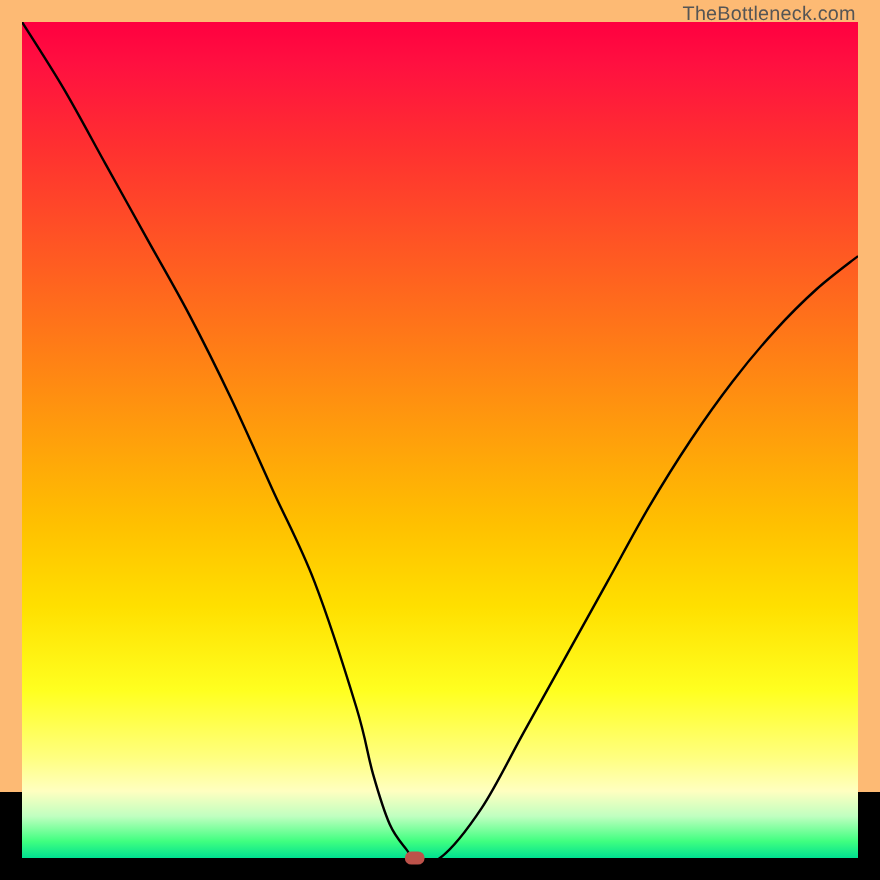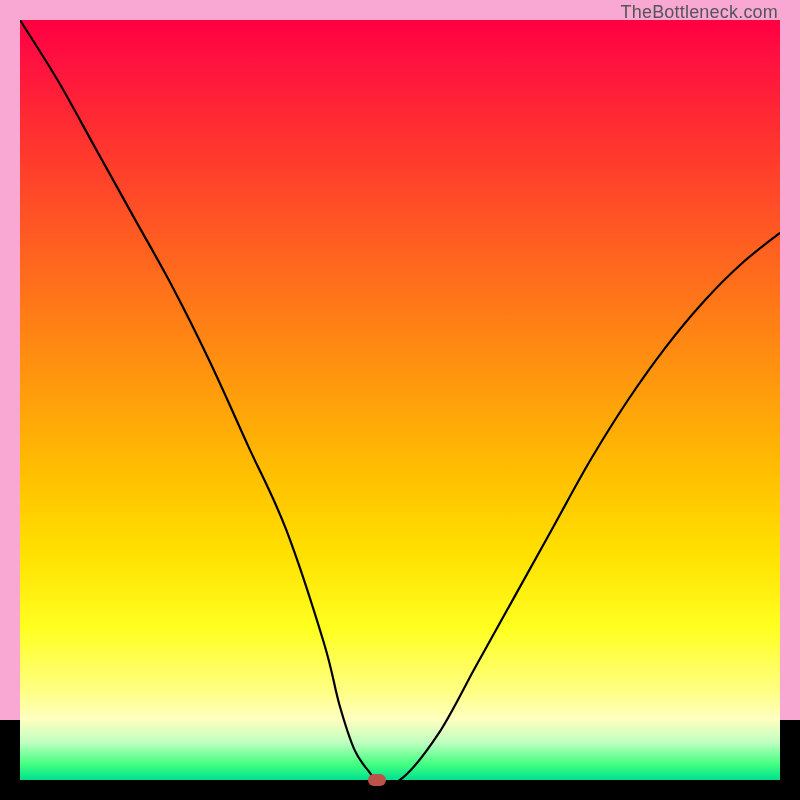--- a/index.html
+++ b/index.html
@@ -1,20 +1,20 @@
 <!DOCTYPE html>
 <html><head>
 <meta charset="utf-8">
 <style>
   * { margin: 0; padding: 0; box-sizing: border-box; }
   html, body { width: 800px; height: 800px; overflow: hidden; background: #000; }
   .frame {
     width: 800px;
     height: 720px;
-    background: #f9a8d4;
+    background: #fdba74;
     position: relative;
   }
   .plot-area {
     position: absolute;
     left: 20px;
     top: 20px;
     width: 760px;
     height: 760px;
     background: linear-gradient(to bottom,
       #ff0040 0%,

